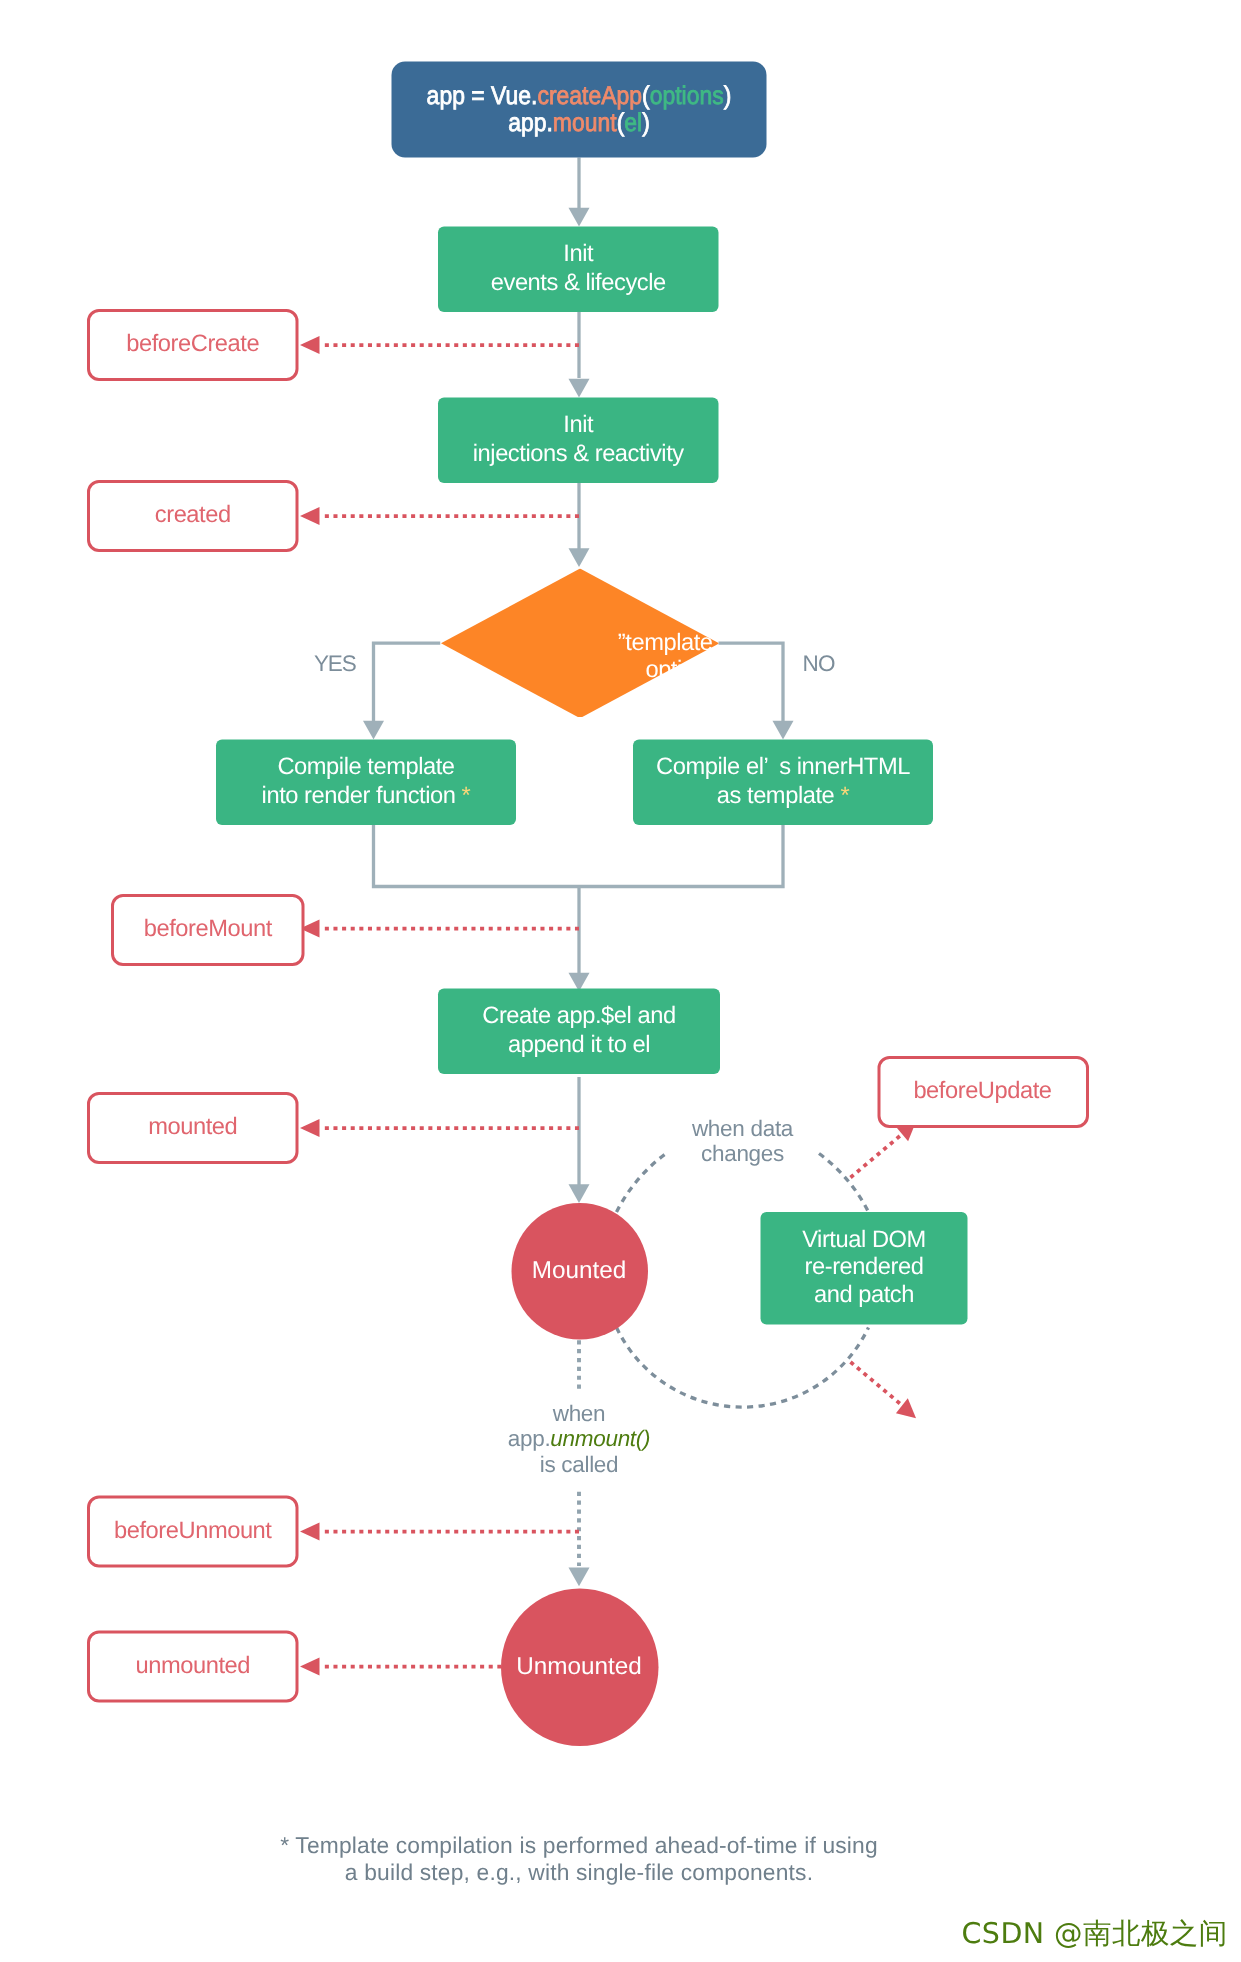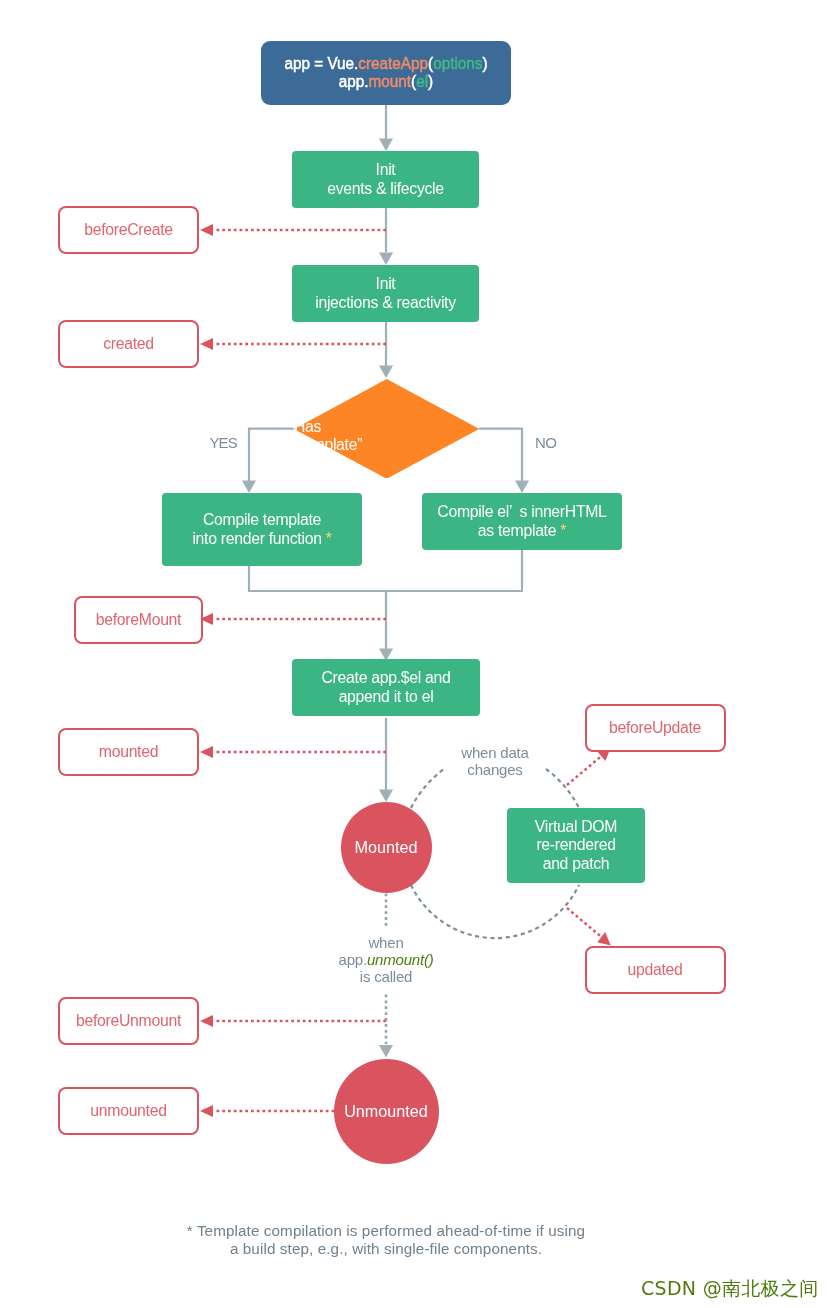--- a/index.html
+++ b/index.html
@@ -12,21 +12,21 @@
   .node{position:absolute;box-sizing:border-box;display:flex;flex-direction:column;
     justify-content:center;text-align:center;letter-spacing:-0.3px;}
   .blue{background:#3b6b96;color:#fff;border-radius:9px;font-weight:normal;
         font-size:17px;line-height:17.6px;letter-spacing:0px;
         -webkit-text-stroke:0.55px currentColor;}
   .blue > div{display:block;transform:scaleX(0.900);transform-origin:center;white-space:nowrap;}
   .green{background:#3ab583;color:#fff;border-radius:4px;font-size:15.8px;line-height:18.6px;}
   .hookbox{background:#fff;border:2.5px solid #d9545f;border-radius:8px;color:#e0656e;font-size:15.8px;}
   .circle{background:#d9545f;color:#fff;border-radius:50%;font-size:16.2px;letter-spacing:0px;}
   .glabel{position:absolute;color:#7c8d9a;font-size:15px;line-height:17px;text-align:center;letter-spacing:-0.2px;}
-  .dtext{position:absolute;color:#fff;text-align:left;font-size:15.8px;line-height:17.9px;letter-spacing:-0.3px;margin-top:16px;}
+  .dtext{position:absolute;color:#fff;text-align:right;font-size:15.8px;line-height:17.9px;letter-spacing:-0.3px;}
   .footnote{position:absolute;color:#70808c;font-size:15.2px;line-height:17.8px;text-align:center;letter-spacing:0.12px;}
   .wm{position:absolute;color:#4d7c0f;font-size:19px;font-family:"DejaVu Sans",sans-serif;letter-spacing:0.3px;}
   .orange{color:#fbd779;}
   .c-fn{color:#ef8a6a;}
   .c-arg{color:#3fb984;}
   .c-unmount{color:#4d7c0f;font-style:italic;}
 </style>
 </head>
 <body>
 
@@ -108,21 +108,21 @@
 </svg>
 <div class="dtext" style="left:294px;top:402px;width:186px;">
   <div>Has</div>
   <div>”template”</div>
   <div>option?</div>
 </div>
 
 <div class="glabel" style="left:192px;top:434px;width:45px;text-align:right;letter-spacing:-0.8px;">YES</div>
 <div class="glabel" style="left:535px;top:434px;width:45px;text-align:left;letter-spacing:-0.5px;">NO</div>
 
-<div class="node green" style="left:162px;top:493px;width:200px;height:73px;">
+<div class="node green" style="left:144px;top:493px;width:200px;height:57px;">
   <div>Compile template</div>
   <div><span>into render function</span> <span class="orange">*</span></div>
 </div>
 
 <div class="node green" style="left:422px;top:493px;width:200px;height:57px;">
   <div>Compile el’  s innerHTML</div>
   <div><span>as template</span> <span class="orange">*</span></div>
 </div>
 
 <div class="node green" style="left:292px;top:659px;width:188px;height:57px;">
@@ -151,23 +151,20 @@
 </div>
 <div class="node hookbox" style="left:58px;top:596px;width:129px;height:48px;margin-left:16px;">
   <div>beforeMount</div>
 </div>
 <div class="node hookbox" style="left:58px;top:728px;width:141px;height:48px;">
   <div>mounted</div>
 </div>
 <div class="node hookbox" style="left:584.5px;top:704px;width:141px;height:48px;">
   <div>beforeUpdate</div>
 </div>
-<div class="node hookbox" style="left:584.5px;top:946px;width:141px;height:48px;">
-  <div>updated</div>
-</div>
 <div class="node hookbox" style="left:58px;top:997px;width:141px;height:48px;">
   <div>beforeUnmount</div>
 </div>
 <div class="node hookbox" style="left:58px;top:1087px;width:141px;height:48px;">
   <div>unmounted</div>
 </div>
 
 <div class="glabel" style="left:435px;top:744px;width:120px;">
   <div>when data</div>
   <div>changes</div>

